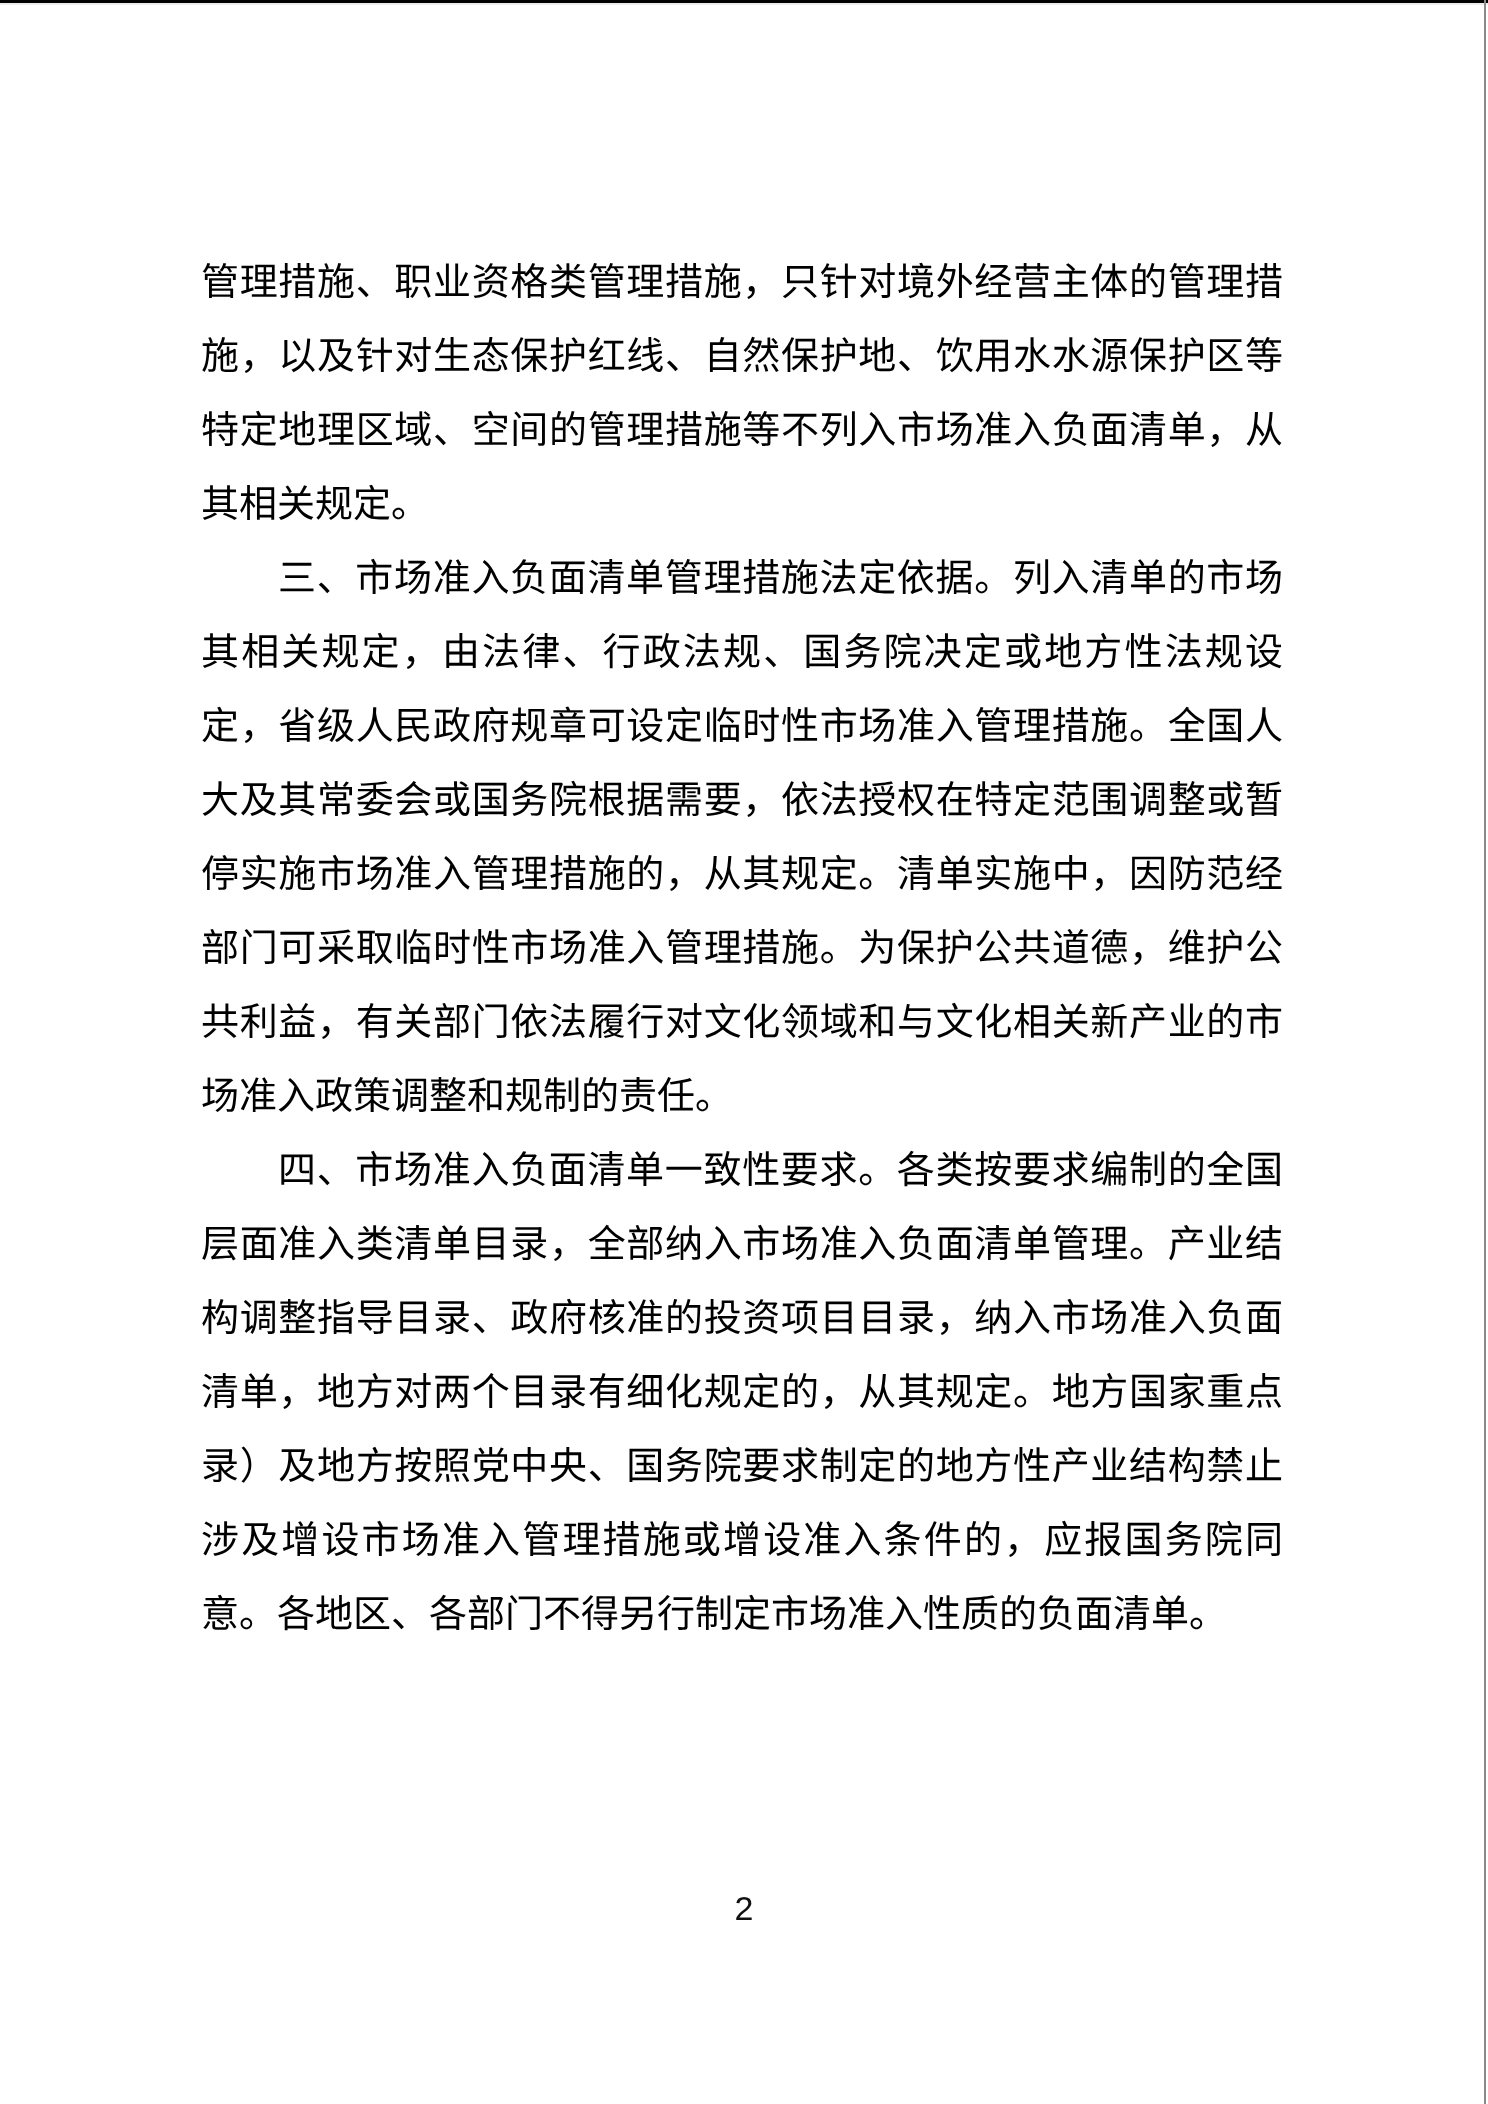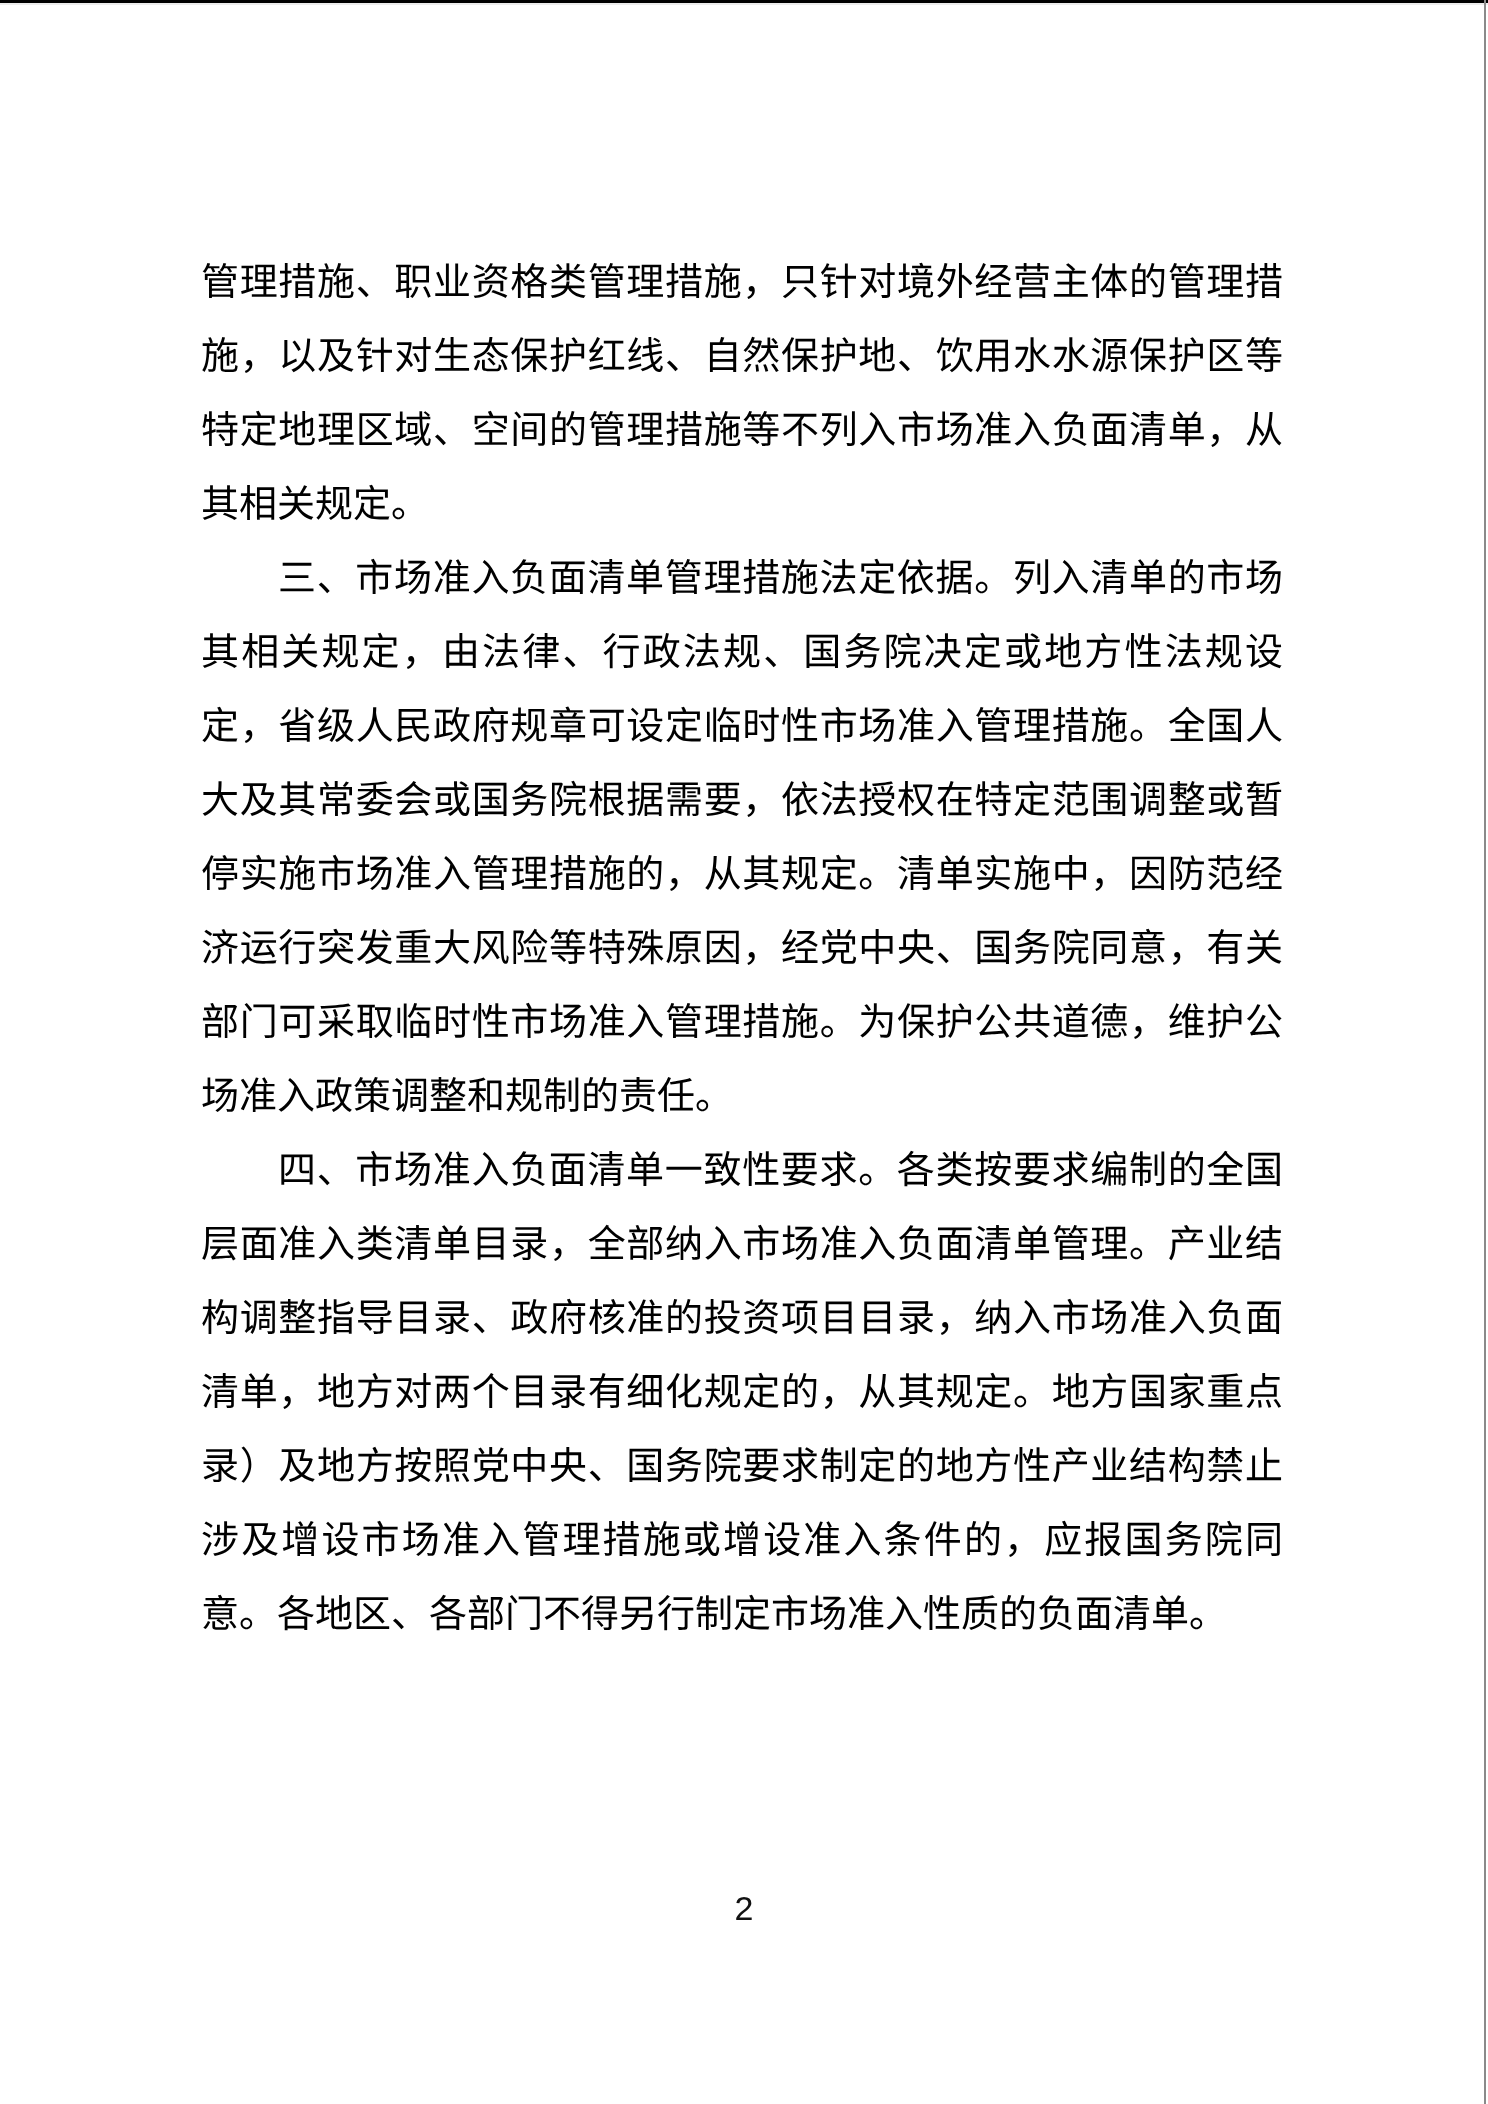--- a/index.html
+++ b/index.html
@@ -73,22 +73,22 @@
   <main class="text-block" id="lines">
       <div class="line just">管理措施、职业资格类管理措施，只针对境外经营主体的管理措</div>
       <div class="line just">施，以及针对生态保护红线、自然保护地、饮用水水源保护区等</div>
       <div class="line just">特定地理区域、空间的管理措施等不列入市场准入负面清单，从</div>
       <div class="line">其相关规定。</div>
       <div class="line indent just">三、市场准入负面清单管理措施法定依据。列入清单的市场</div>
       <div class="line just">其相关规定，由法律、行政法规、国务院决定或地方性法规设</div>
       <div class="line just">定，省级人民政府规章可设定临时性市场准入管理措施。全国人</div>
       <div class="line just">大及其常委会或国务院根据需要，依法授权在特定范围调整或暂</div>
       <div class="line just">停实施市场准入管理措施的，从其规定。清单实施中，因防范经</div>
-      <div class="line just">济运行突发重大风险等特殊原因，经党中央、国务院同意，有关</div>
       <div class="line just">部门可采取临时性市场准入管理措施。为保护公共道德，维护公</div>
+      <div class="line just">共利益，有关部门依法履行对文化领域和与文化相关新产业的市</div>
       <div class="line">场准入政策调整和规制的责任。</div>
       <div class="line indent just">四、市场准入负面清单一致性要求。各类按要求编制的全国</div>
       <div class="line just">层面准入类清单目录，全部纳入市场准入负面清单管理。产业结</div>
       <div class="line just">构调整指导目录、政府核准的投资项目目录，纳入市场准入负面</div>
       <div class="line just">清单，地方对两个目录有细化规定的，从其规定。地方国家重点</div>
       <div class="line just">录）及地方按照党中央、国务院要求制定的地方性产业结构禁止</div>
       <div class="line just">涉及增设市场准入管理措施或增设准入条件的，应报国务院同</div>
       <div class="line">意。各地区、各部门不得另行制定市场准入性质的负面清单。</div>
     </main>
   <div class="page-number">2</div>

